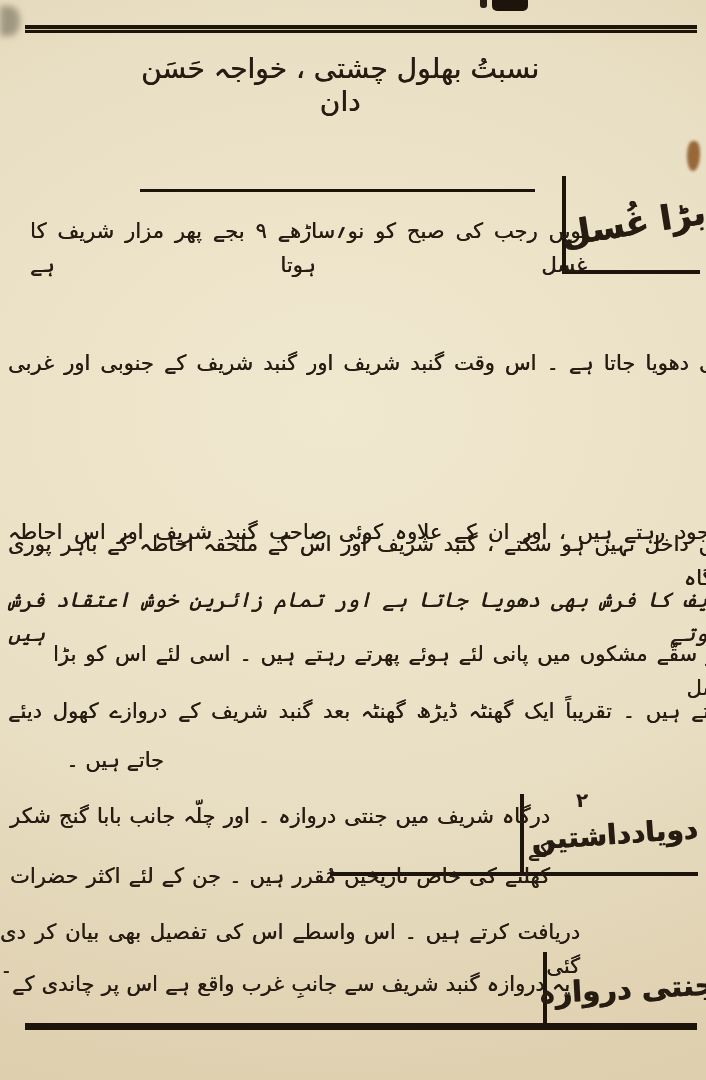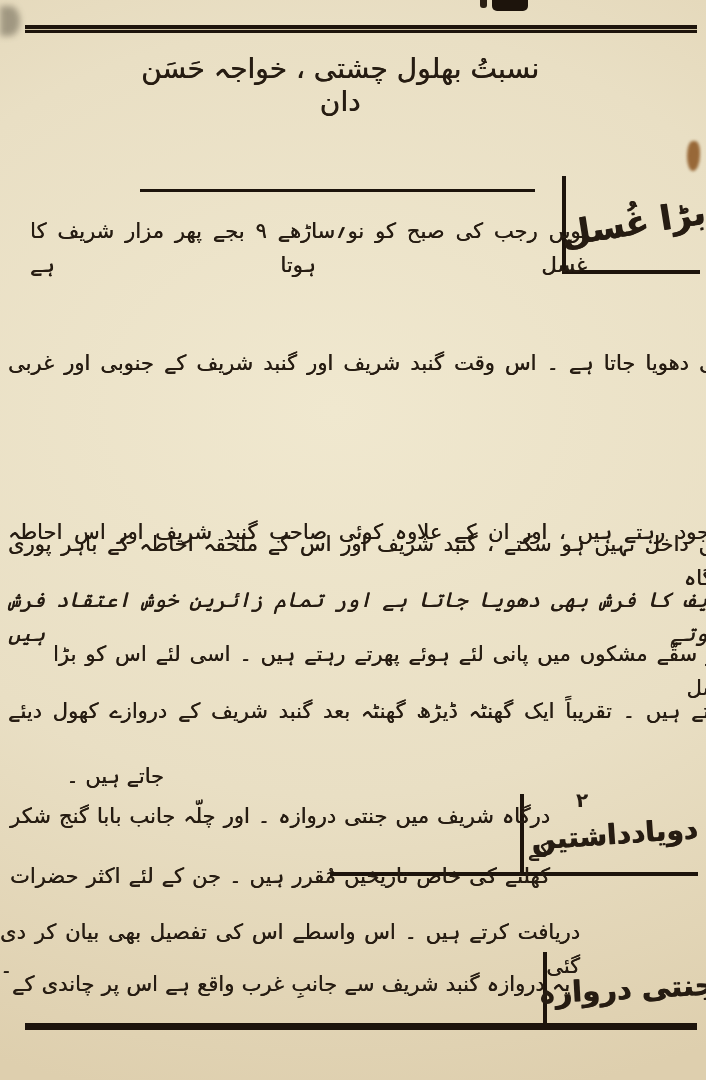--- a/index.html
+++ b/index.html
@@ -18,21 +18,21 @@
   .rule-double{
     background:linear-gradient(#1d140c 0 52%, #cfc3a2 52% 64%, #1d140c 64% 100%);
   }
   
   .urdu{direction:rtl;unicode-bidi:embed;}
   .body-line{
     position:absolute;direction:rtl;text-align:justify;text-align-last:justify;
     font-size:21px;line-height:1.6;height:46px;overflow:visible;
     text-shadow:0.35px 0 0 #261c12;letter-spacing:0.2px;
   }
-  .body-line.no-justify{text-align:left;text-align-last:right;margin-top:16px;}
+  .body-line.no-justify{text-align:left;text-align-last:right;}
   .verse-line{
     position:absolute;text-align:center;font-size:28px;direction:rtl;
     text-shadow:0.5px 0 0 #261c12;letter-spacing:0.5px;
   }
   
   .hbox1{
     position:absolute;left:562px;top:176px;width:134px;height:94px;
     border-left:4px solid #1d140c;border-bottom:4px solid #1d140c;
     display:flex;align-items:center;justify-content:center;
   }

